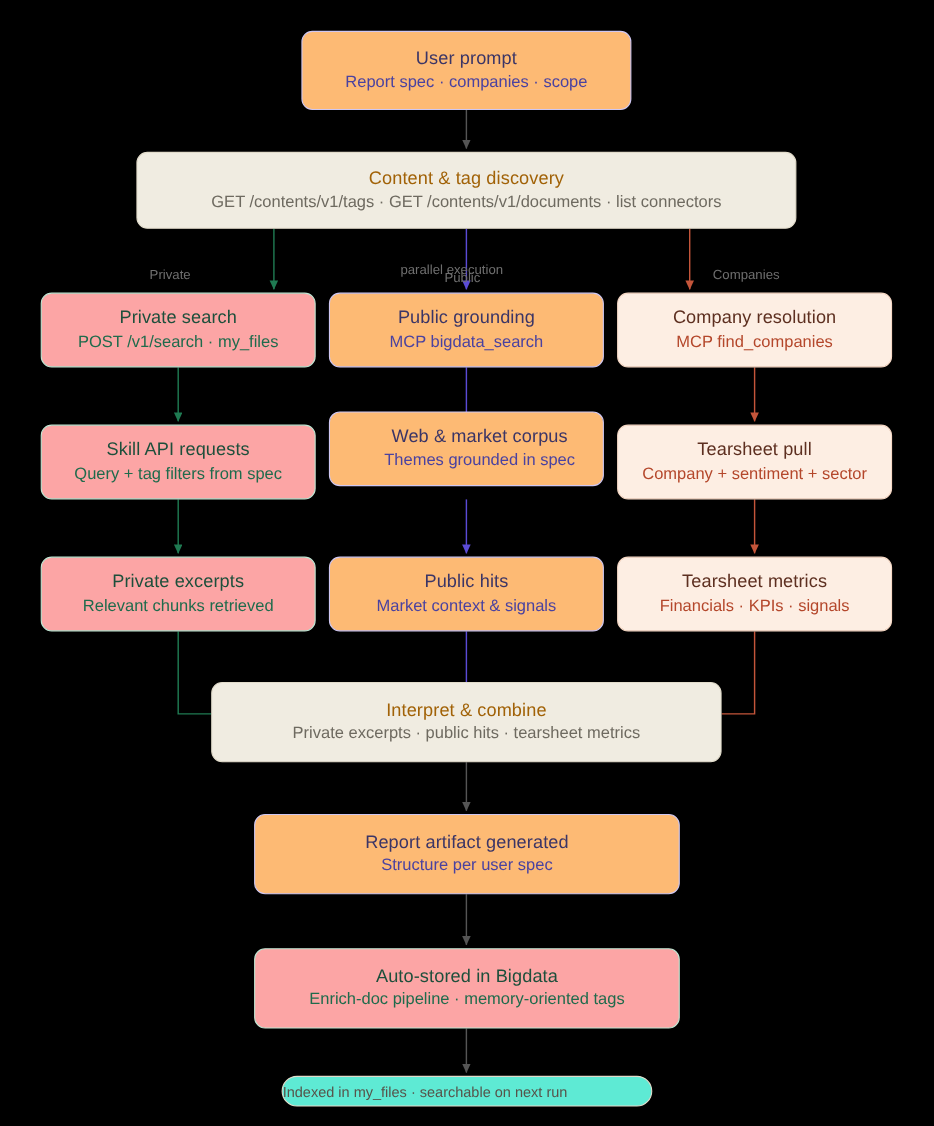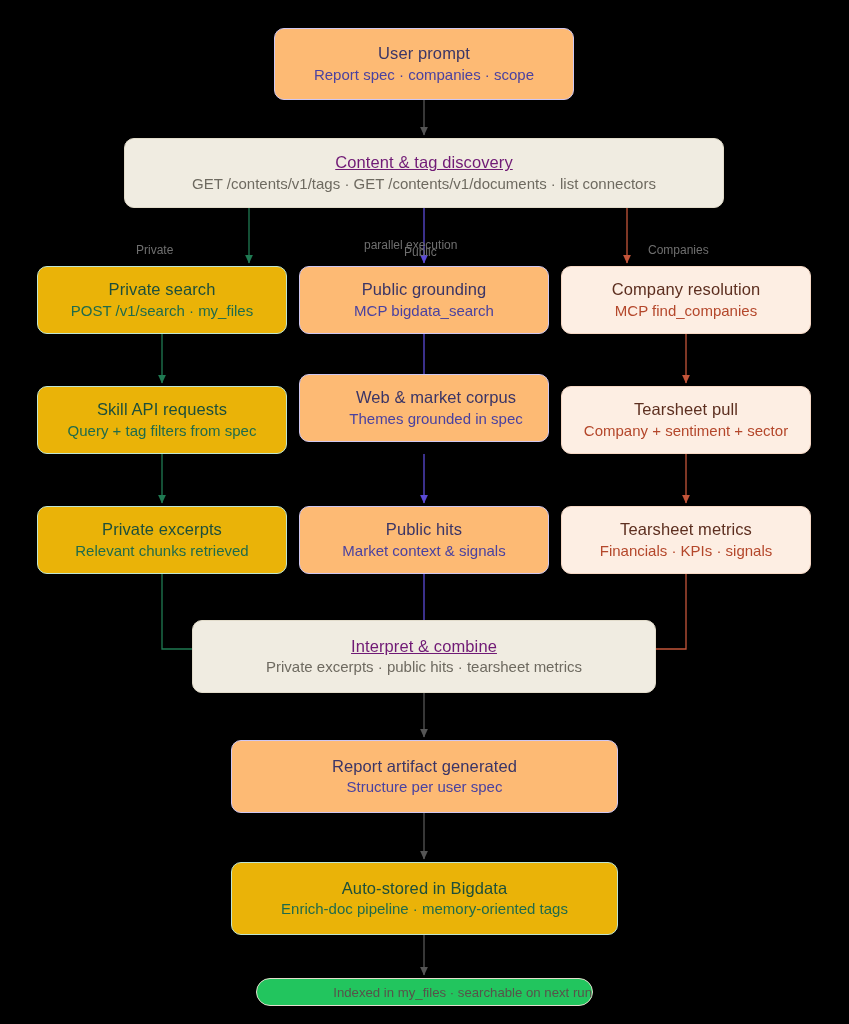--- a/index.html
+++ b/index.html
@@ -56,41 +56,41 @@
     margin-top: 2px;
     white-space: nowrap;
   }
 
   
   .n-lav   { background: #fdba74; border-color: #cfc7f2; }
   .n-lav .title { color: #3b3566; }
   .n-lav .sub   { color: #4a42a0; }
 
   .n-beige { background: #f0ece1; border-color: #e2dccb; }
-  .n-beige .title { color: #701a75; text-decoration: underline; }
+  .n-beige .title { color: #a16207; }
   .n-beige .sub   { color: #6e6a60; }
 
-  .n-green { background: #eab308; border-color: #bfe5d2; }
+  .n-green { background: #fca5a5; border-color: #bfe5d2; }
   .n-green .title { color: #1d4f3b; }
   .n-green .sub   { color: #1f6b4c; }
 
   .n-peach { background: #fdeee3; border-color: #f6d8c5; }
   .n-peach .title { color: #5d2f20; }
   .n-peach .sub   { color: #b4472b; }
 
   
   .pill {
     position: absolute;
     box-sizing: border-box;
     border-radius: 999px;
-    background: #22c55e;
+    background: #5eead4;
     border: 1px solid #e2dccb;
     display: flex;
     align-items: center;
-    justify-content: flex-end;
+    justify-content: flex-start;
     color: #57534a;
     font-size: 13.2px;
     white-space: nowrap;
   }
 
   
   .edge-label {
     position: absolute;
     font-size: 12px;
     color: #6f6f6f;

